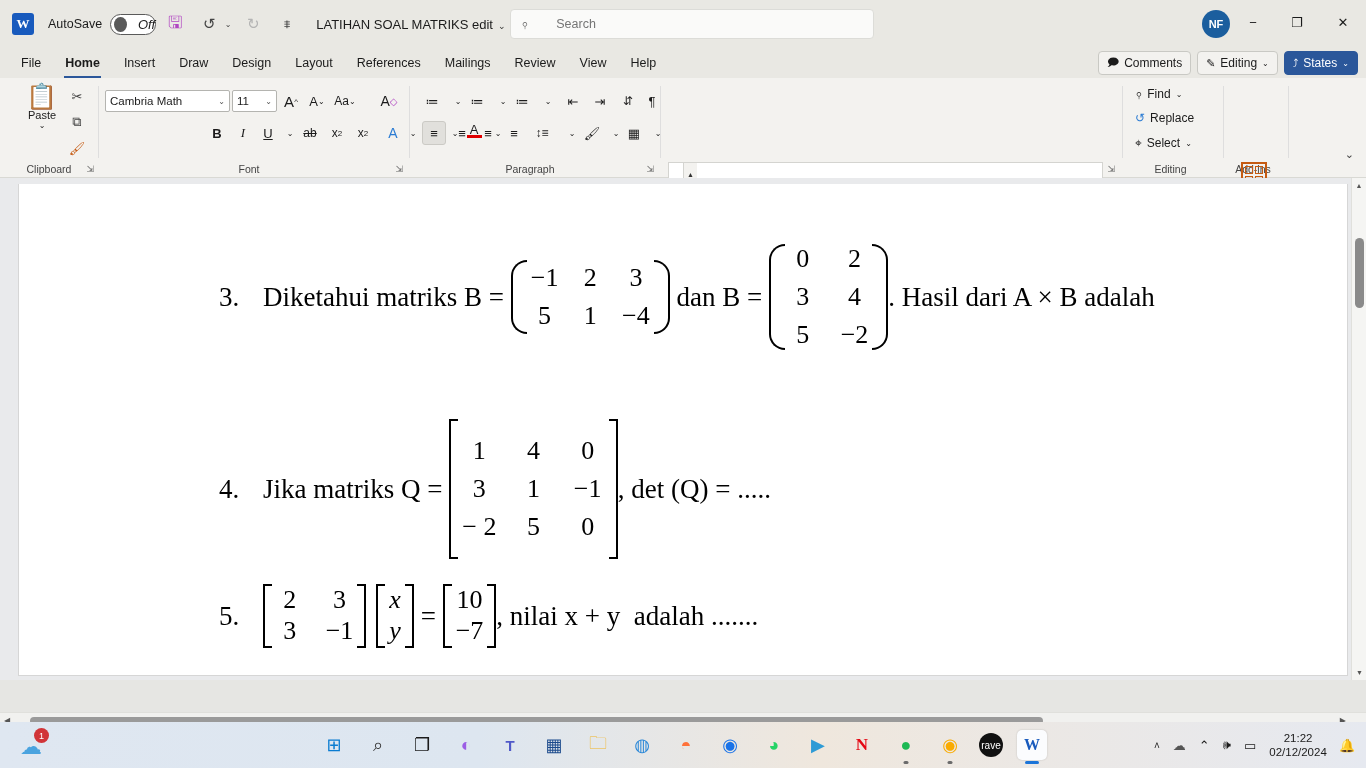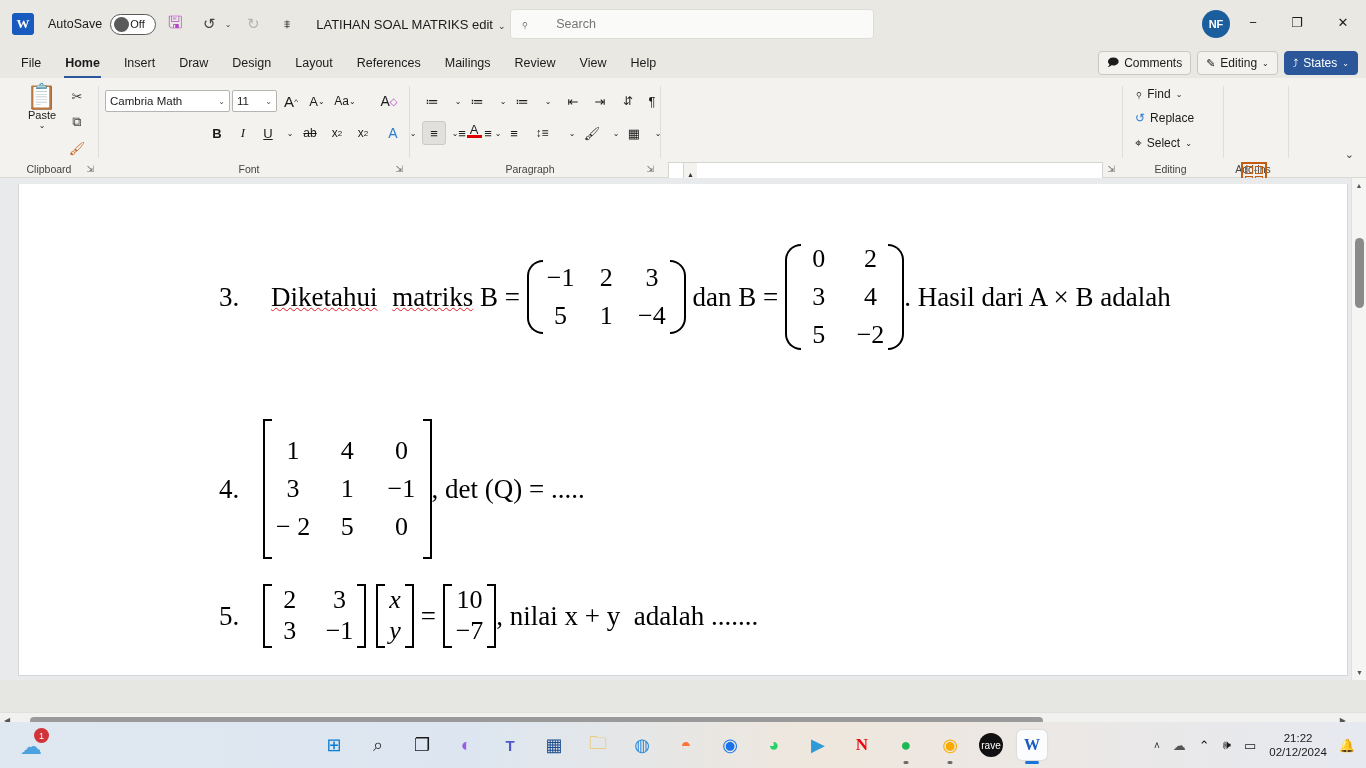--- a/index.html
+++ b/index.html
@@ -25,21 +25,21 @@
   }
   .autosave-label { font-size: 12.5px; color: #1b1b1b; margin-left: 14px; }
   .toggle {
     margin-left: 8px; width: 46px; height: 21px; border-radius: 11px;
     border: 1px solid #5a5a5a; background: #fff;
     display: flex; align-items: center; position: relative;
   }
   .toggle .knob {
     width: 15px; height: 15px; border-radius: 50%; background: #5a5a5a; margin-left: 3px;
   }
-  .toggle .off { font-size: 11px; color: #1b1b1b; margin-left: 1px; }
+  .toggle .off { font-size: 13px; color: #1b1b1b; margin-left: 11px; font-style: italic; }
   .tb-icon {
     width: 30px; height: 30px; margin-left: 4px;
     display: flex; align-items: center; justify-content: center;
     font-size: 15px; color: #444; cursor: default;
   }
   .tb-icon.save { color: #b146c2; font-size: 17px; }
   .tb-icon.dim { color: #b4b4b4; }
   .caret-sm { font-size: 8px; color: #444; margin-left: -2px; width: 12px; text-align: center;}
   .doc-title { font-size: 13px; color: #1b1b1b; margin-left: 14px; }
   .doc-title .chev { font-size: 9px; margin-left: 5px; color:#333;}
@@ -178,22 +178,22 @@
     position: absolute; left: 18px; top: 6px; width: 1330px; height: 492px;
     background: #fff; border: 1px solid #d6d6d6; border-top: none;
   }
   .qline {
     position: absolute; display: flex; align-items: center;
     font-family: "Liberation Serif", serif; color: #000;
   }
   .qnum { font-size: 27px; width: 44px; }
   .qtext { font-size: 27px; white-space: nowrap; }
   .misspell {
-    text-decoration: underline; text-decoration-color: #e01b24;
-    text-decoration-style: wavy; text-decoration-thickness: 1px; margin-left: 8px;
+    text-decoration-color: #e01b24;
+    text-decoration-style: wavy; text-decoration-thickness: 1px;
   }
   
   .matrix { display: inline-flex; align-items: center; vertical-align: middle; }
   .paren {
     display: inline-block; width: 16px; align-self: stretch;
     border: 2px solid #000; border-radius: 50%/50%;
   }
   .paren.l { border-right: none; border-radius: 60px 0 0 60px; }
   .paren.r { border-left: none; border-radius: 0 60px 60px 0; }
   .brk { display: inline-block; width: 9px; align-self: stretch; border: 2px solid #000; }
@@ -506,20 +506,21 @@
             <span class="paren r"></span>
           </span>
 
           <span style="white-space:pre;">. Hasil dari A × B adalah</span>
         </span>
       </div>
 
       <div class="qline" style="left:200px; top:235px;">
         <span class="qnum">4.</span>
         <span class="qtext" style="display:flex;align-items:center;">
+          <span style="white-space:pre;">Jika matriks Q = </span>
 
           <span class="matrix" style="height:140px;">
             <span class="brk l"></span>
             <span class="mgrid c3" style="column-gap:20px;">
               <span>1</span>
               <span>4</span>
               <span>0</span>
               <span>3</span>
               <span>1</span>
               <span>−1</span>

